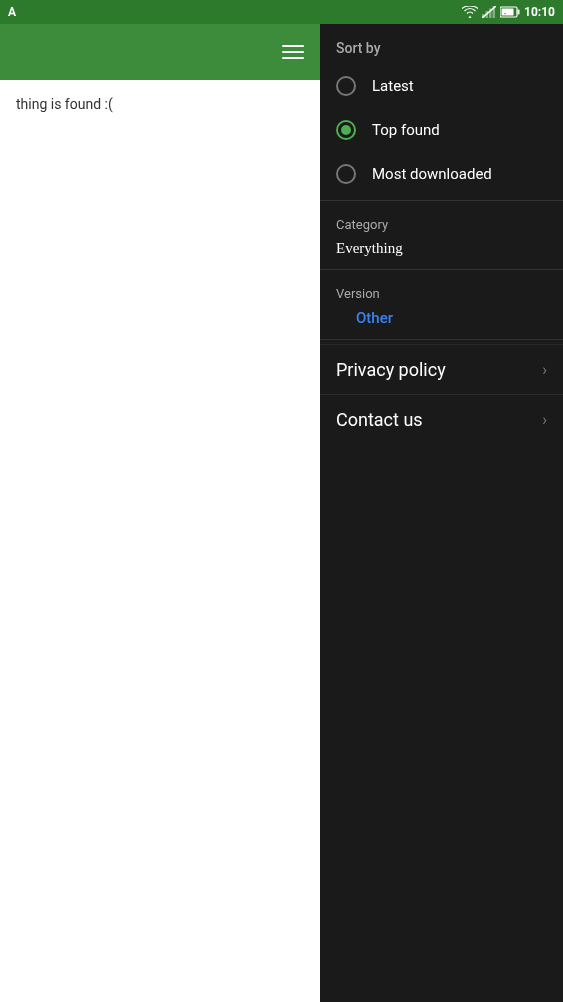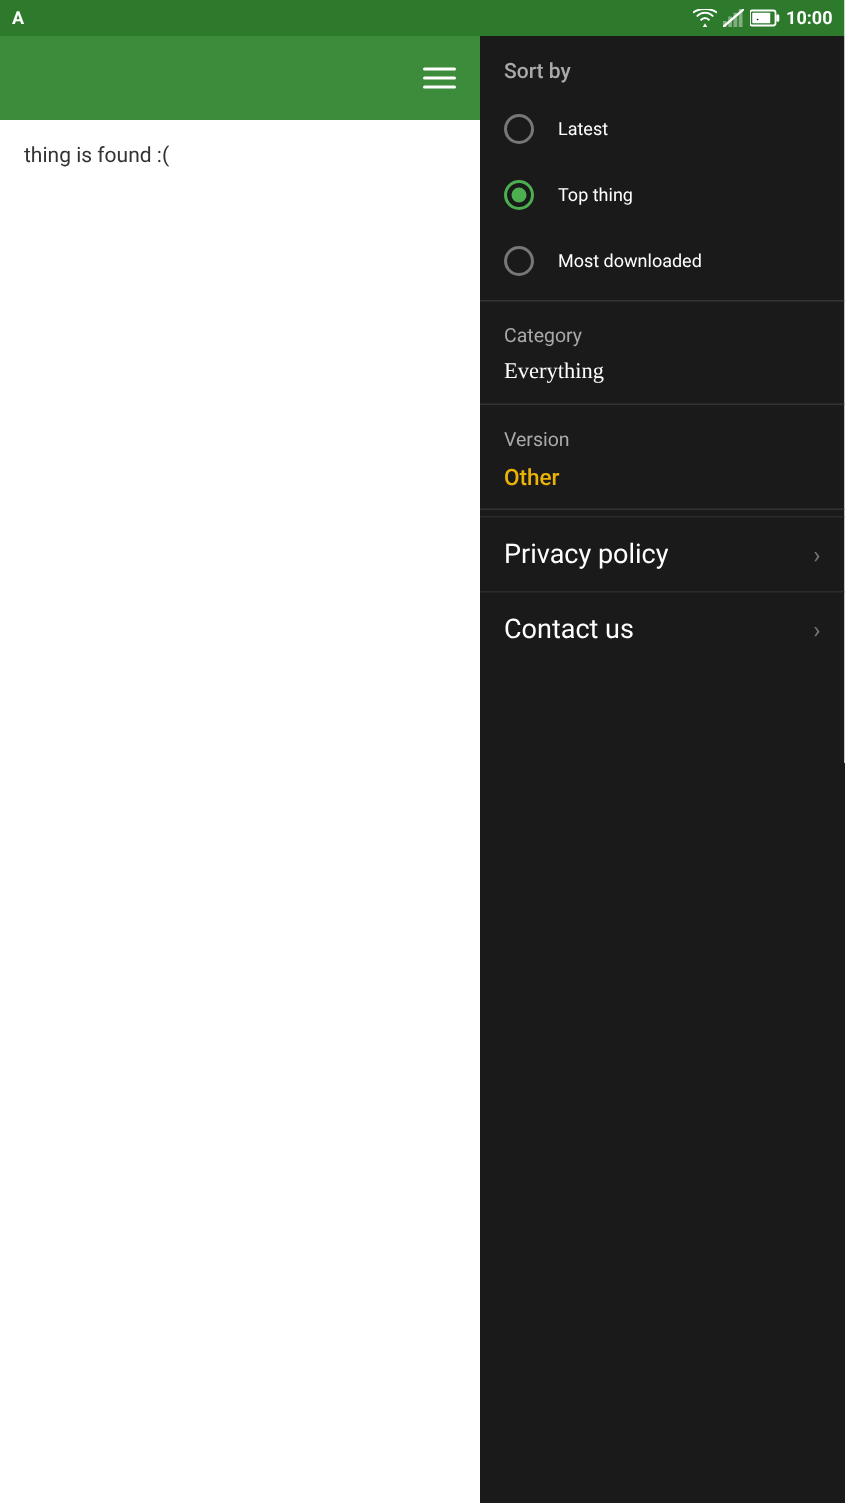--- a/index.html
+++ b/index.html
@@ -110,21 +110,21 @@
     }
 
     .radio-inner {
       width: 10px;
       height: 10px;
       border-radius: 50%;
       background-color: #4caf50;
     }
 
     .radio-label {
-      font-size: 12px;
+      font-size: 15px;
       color: #ffffff;
     }
 
     .divider {
       height: 1px;
       background-color: #333;
       margin: 4px 0;
     }
 
     
@@ -151,22 +151,23 @@
     }
 
     .version-label {
       font-size: 13px;
       color: #aaaaaa;
       margin-bottom: 8px;
     }
 
     .version-value {
       font-size: 15px;
-      color: #eab308;
+      color: #3b82f6;
       font-weight: 500;
+      margin-left: 20px;
     }
 
     
     .menu-item {
       display: flex;
       align-items: center;
       justify-content: space-between;
       padding: 14px 16px;
       cursor: pointer;
       border-top: 1px solid #2a2a2a;
@@ -219,21 +220,21 @@
       <rect x="10.5" y="0" width="2.5" height="12" fill="white" opacity="0.4"></rect>
       <line x1="0" y1="12" x2="14" y2="0" stroke="white" stroke-width="1.5"></line>
     </svg>
 
     <svg width="20" height="12" viewBox="0 0 20 12" fill="white">
       <rect x="0" y="1" width="17" height="10" rx="1.5" ry="1.5" fill="none" stroke="white" stroke-width="1.2"></rect>
       <rect x="17.5" y="3.5" width="2" height="5" rx="1" fill="white"></rect>
       <rect x="1.5" y="2.5" width="12" height="7" rx="0.5" fill="white"></rect>
       <text x="4" y="9.5" font-size="7" fill="#1a1a1a" font-weight="bold">·</text>
     </svg>
-    <span>10:00</span>
+    <span>10:10</span>
   </div>
 </div>
 
 <div class="main-panel">
 
   <div class="toolbar">
     <div class="hamburger">
       <div class="hamburger-line"></div>
       <div class="hamburger-line"></div>
       <div class="hamburger-line"></div>
@@ -253,21 +254,21 @@
 
   <div class="radio-item">
     <div class="radio-circle"></div>
     <span class="radio-label">Latest</span>
   </div>
 
   <div class="radio-item">
     <div class="radio-circle selected">
       <div class="radio-inner"></div>
     </div>
-    <span class="radio-label">Top thing</span>
+    <span class="radio-label">Top found</span>
   </div>
 
   <div class="radio-item">
     <div class="radio-circle"></div>
     <span class="radio-label">Most downloaded</span>
   </div>
 
   <div class="divider"></div>
 
   <div class="category-section">

